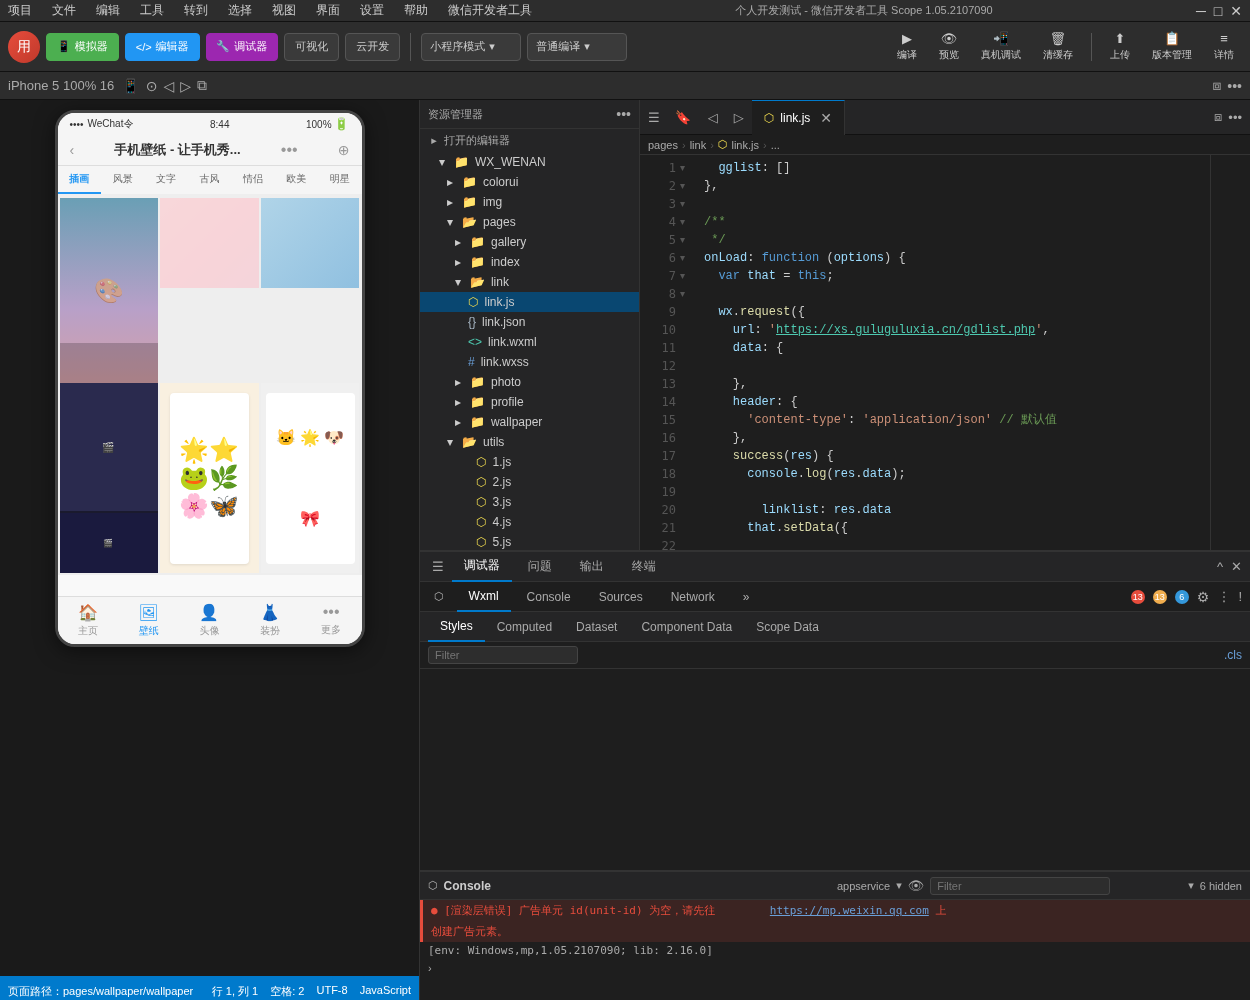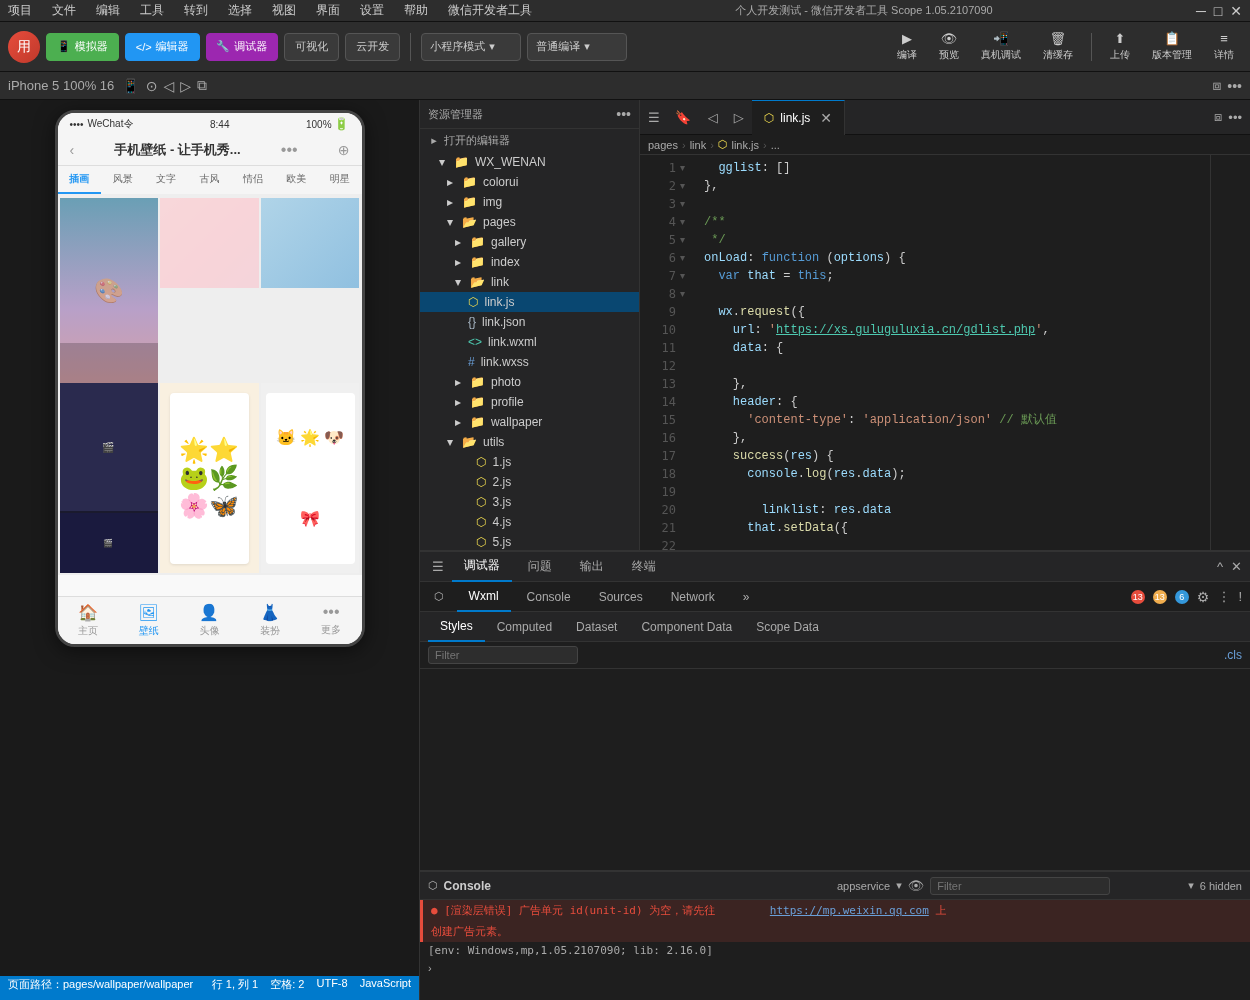--- a/index.html
+++ b/index.html
@@ -548,21 +548,21 @@
 
     
     .status-bar {
       position: absolute;
       bottom: 0;
       left: 0;
       right: 420px;
       height: 24px;
       background: #007acc;
       display: flex;
-      align-items: flex-end;
+      align-items: flex-start;
       padding: 8px 8px;
       gap: 12px;
       font-size: 11px;
       color: white;
     }
     .status-bar-right {
       margin-left: auto;
       display: flex;
       gap: 12px;
     }

